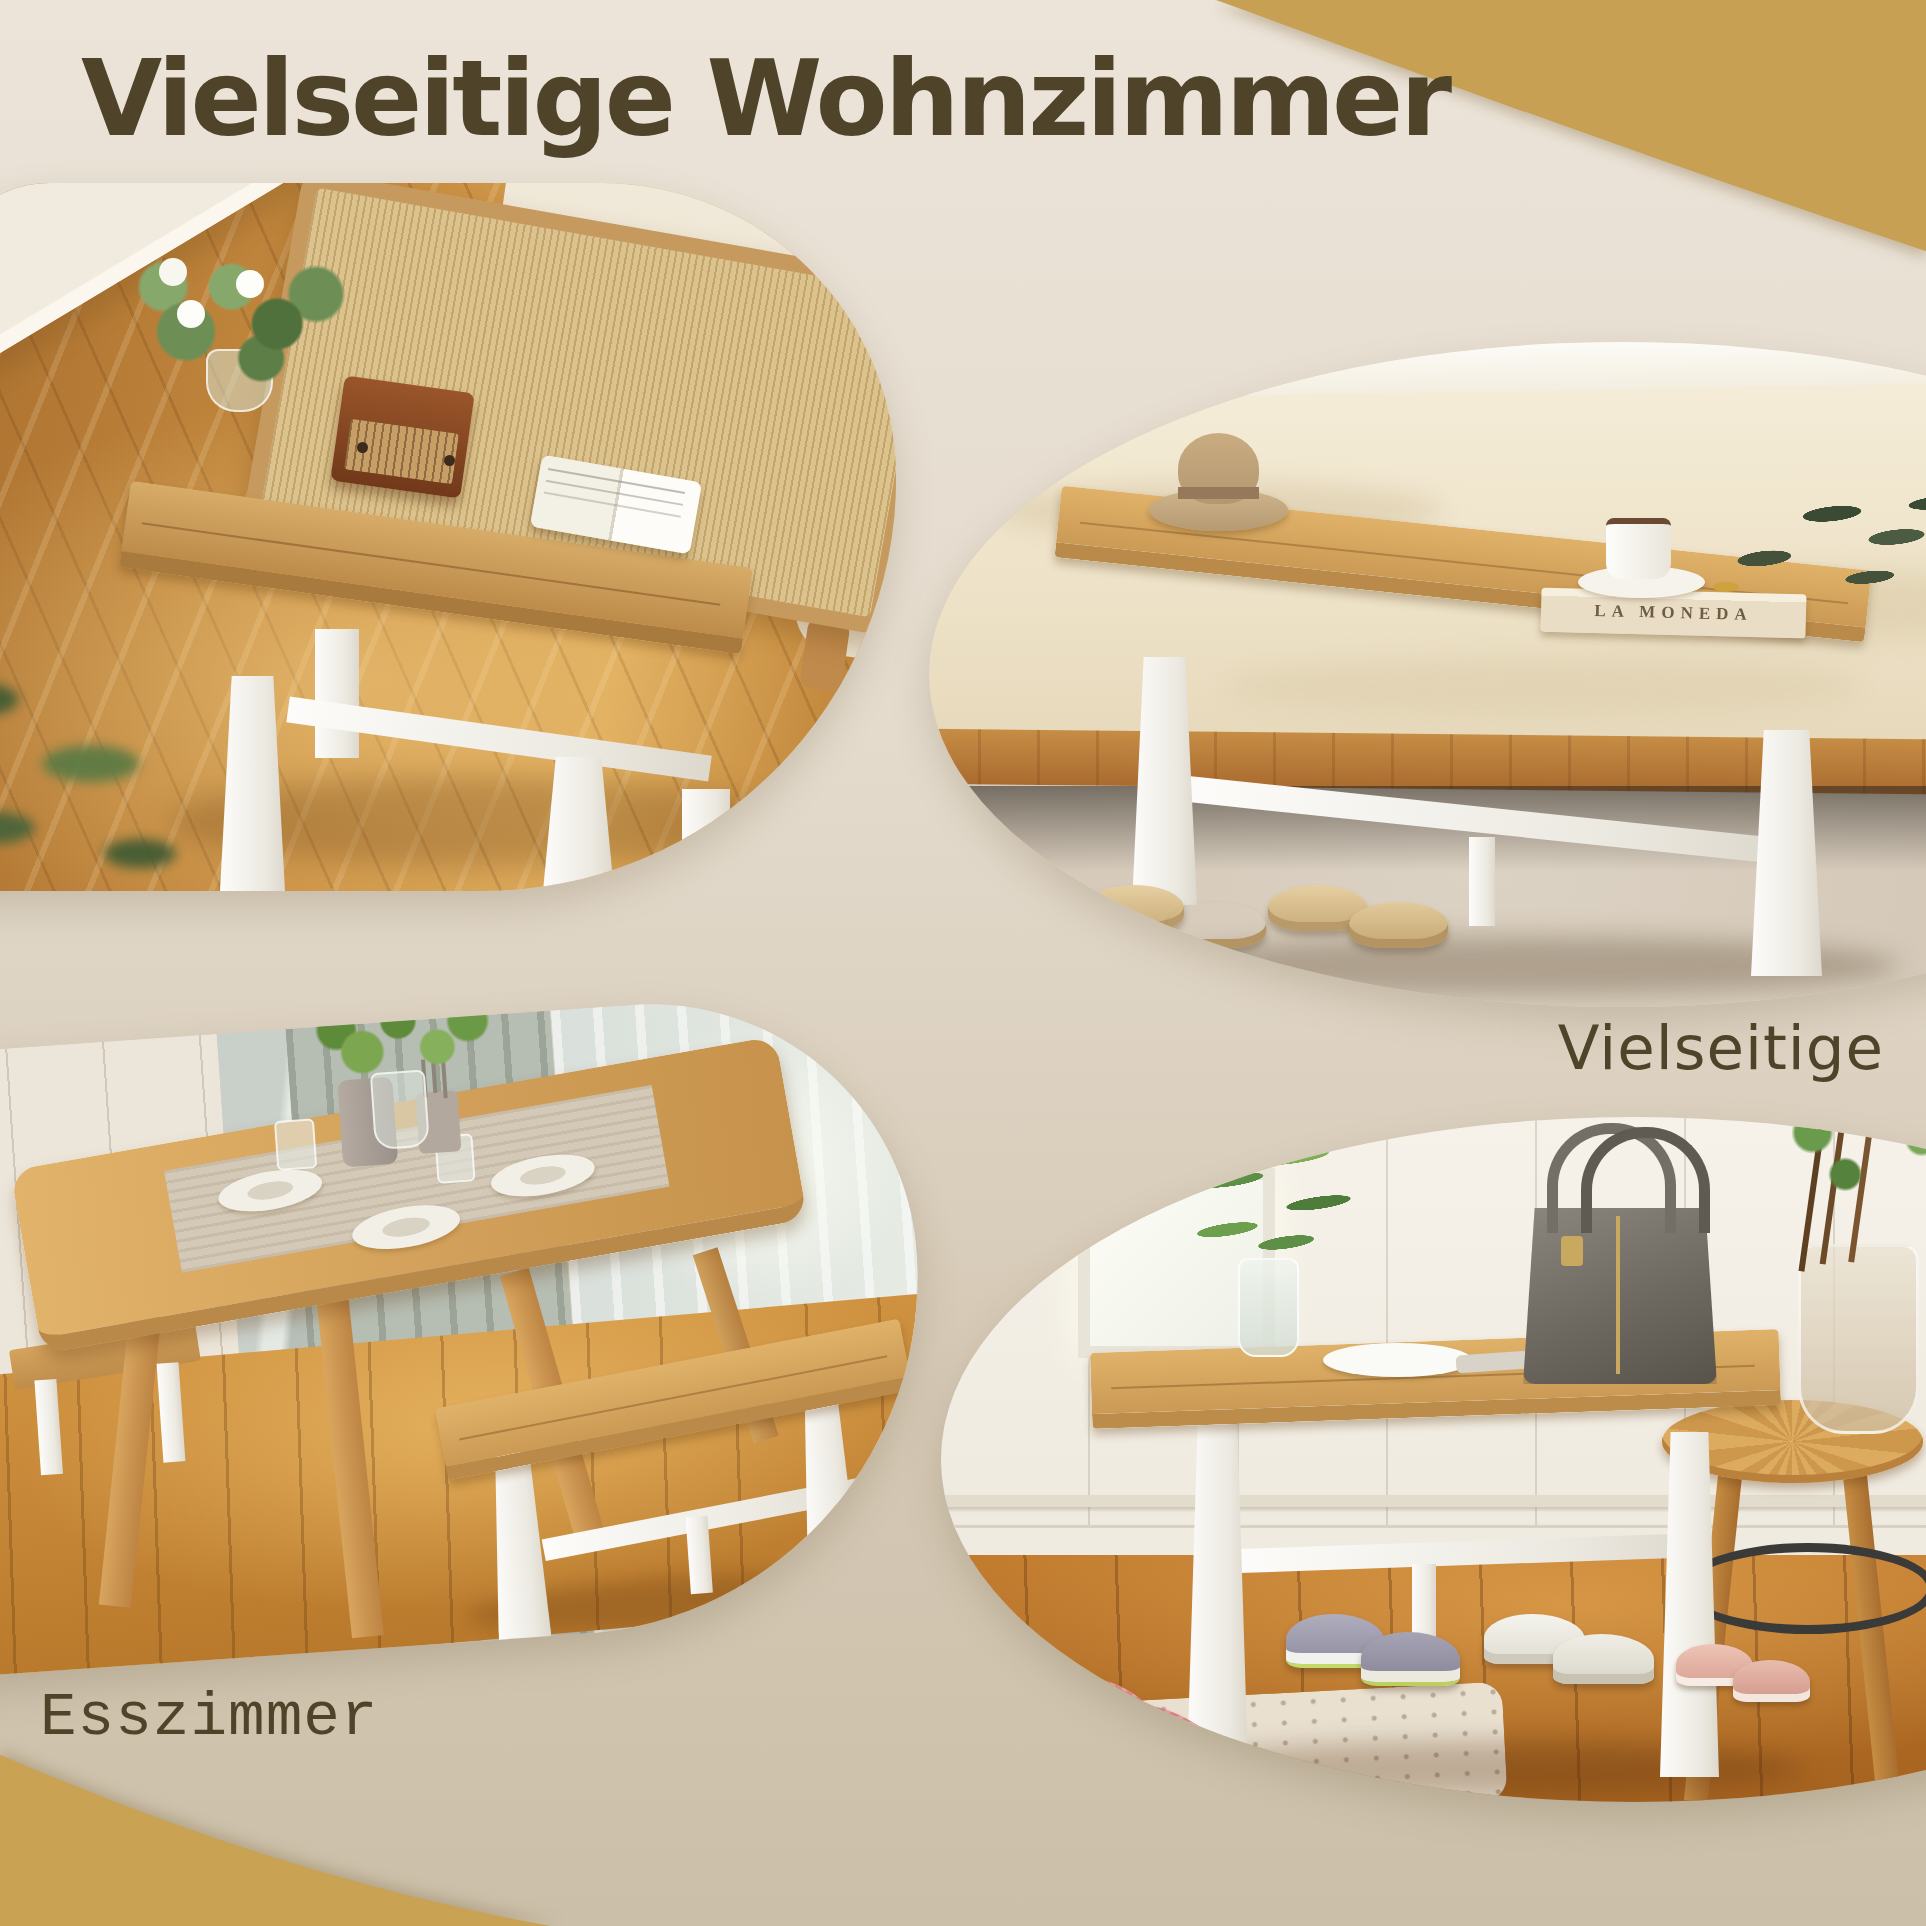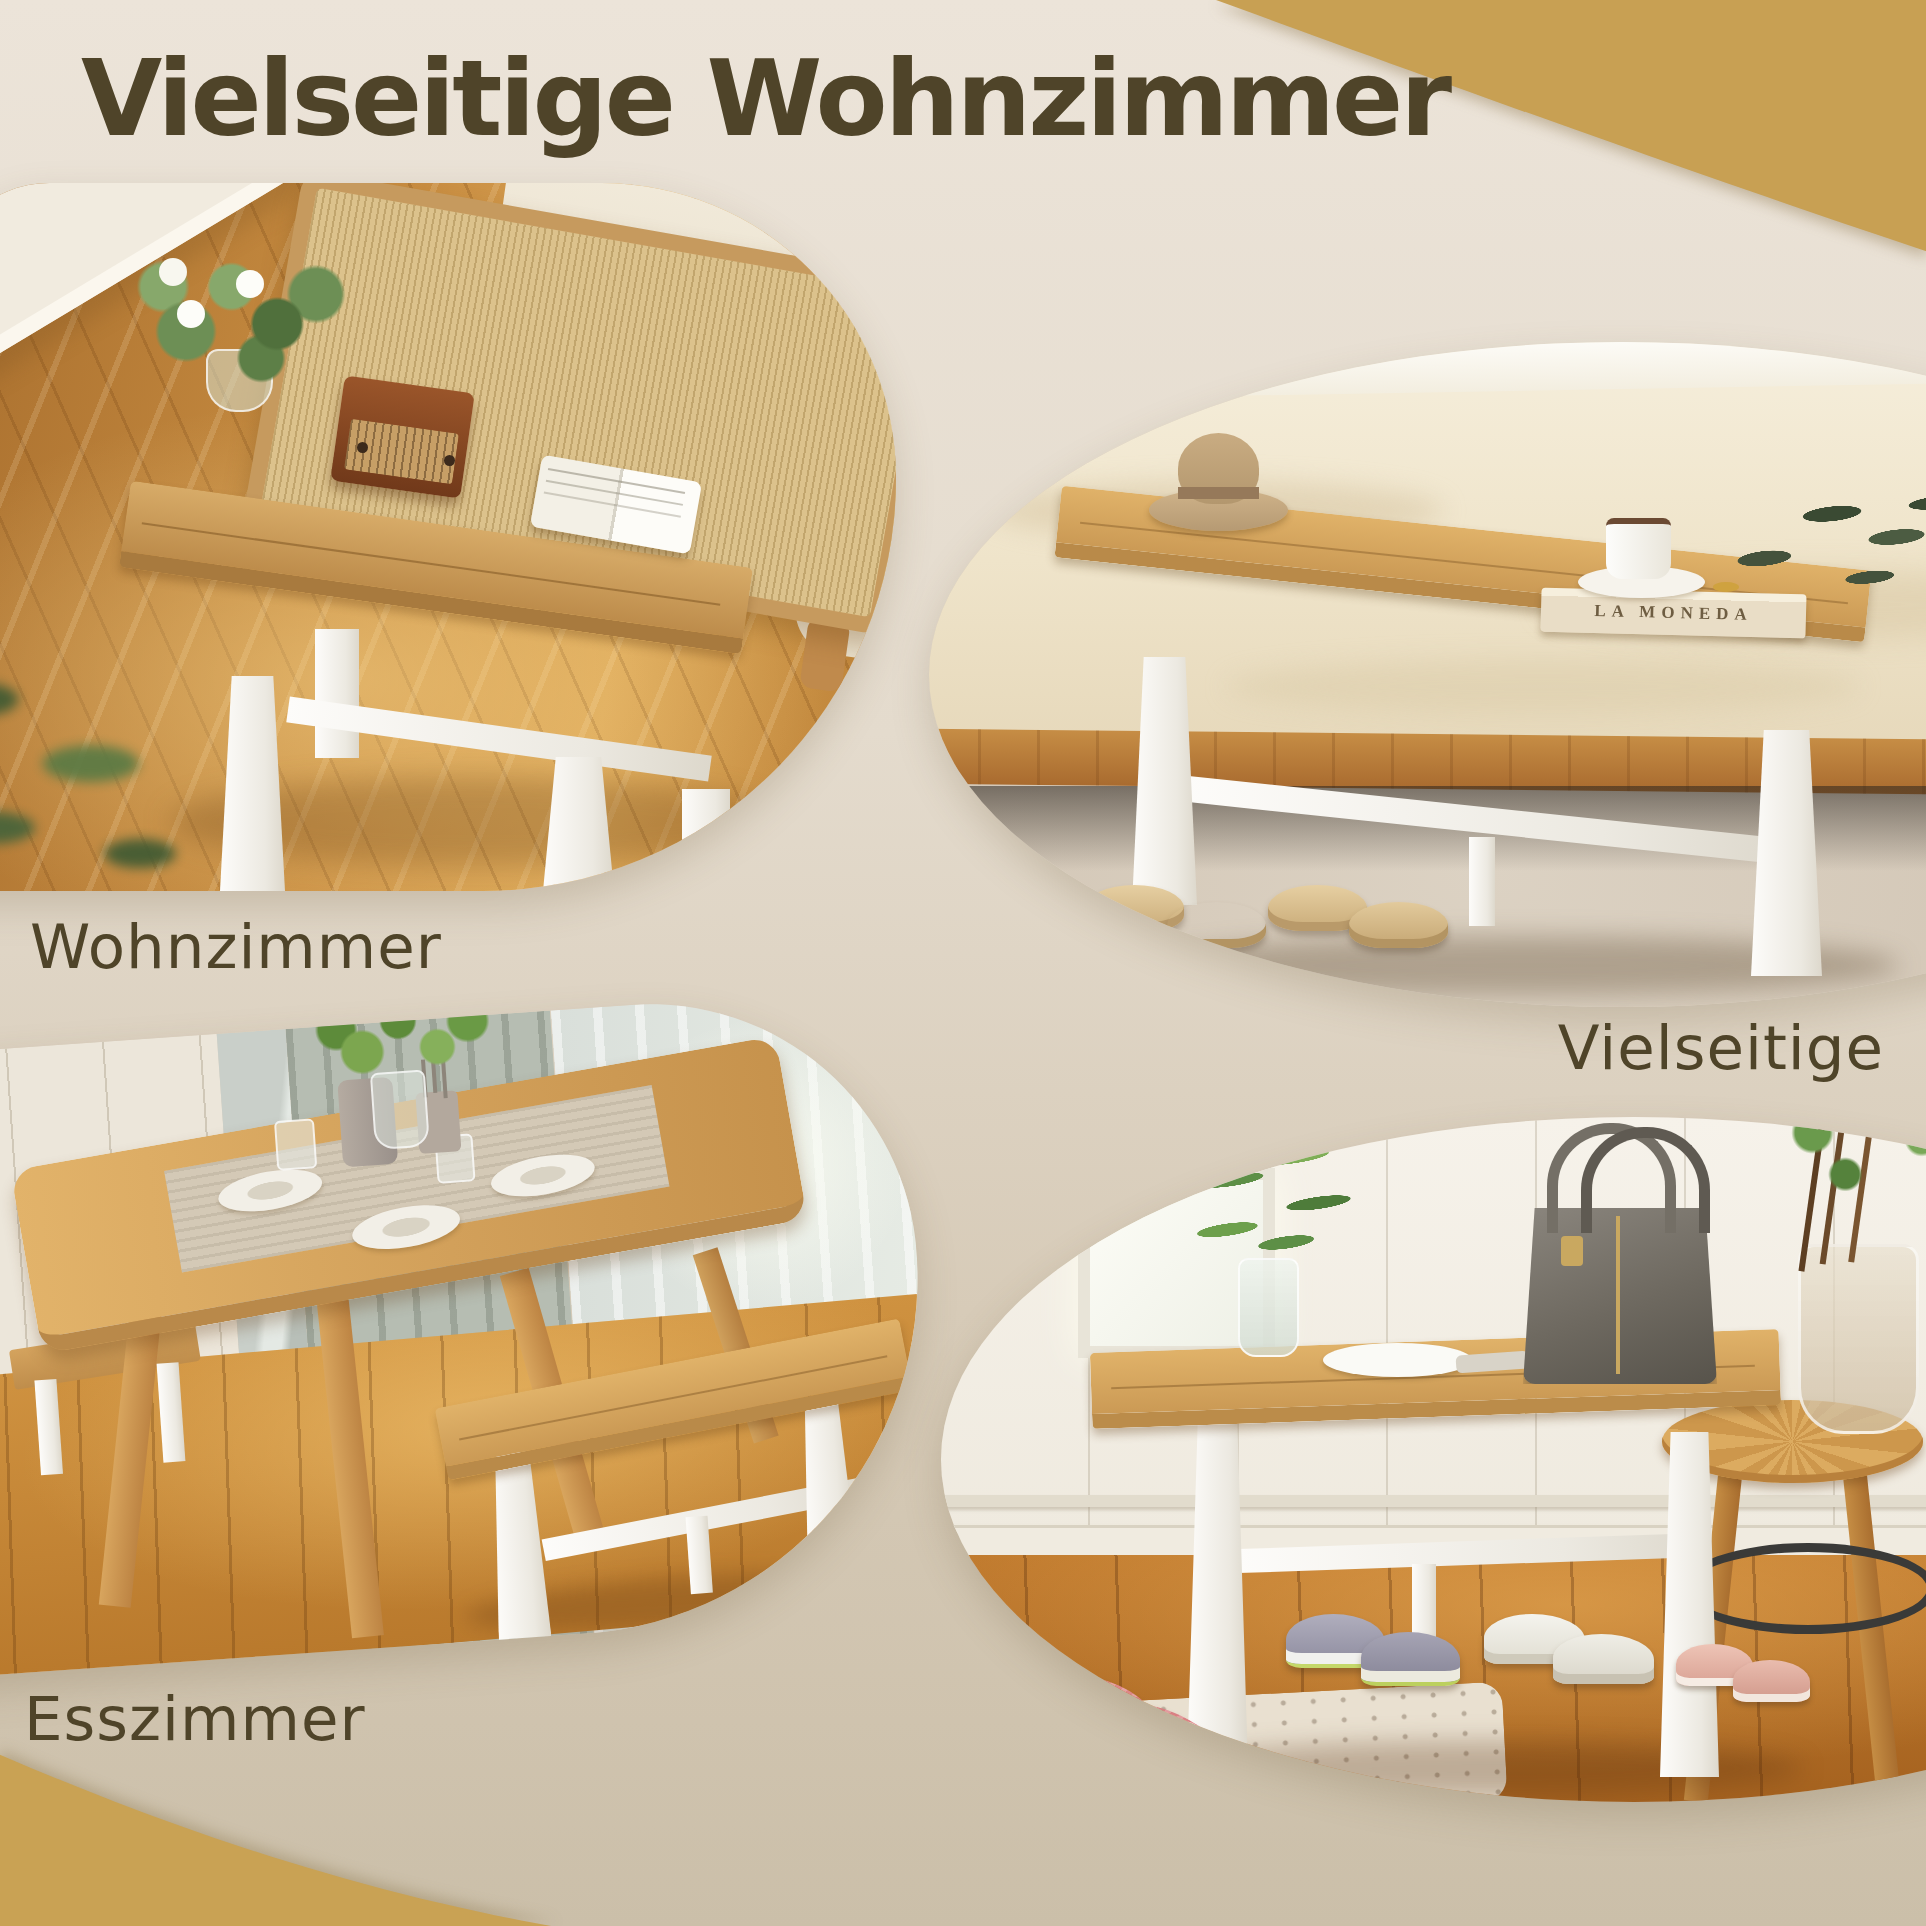--- a/index.html
+++ b/index.html
@@ -249,18 +249,17 @@
     <div class="s" style="left:735px;top:527px;width:77px;height:42px;border-radius:55% 60% 20% 20%;
       background:linear-gradient(180deg,#eec4b6,#dba violet);background:linear-gradient(180deg,#eec4b6,#dba austin);background:linear-gradient(180deg,#eec4b6,#d9a193);box-shadow:inset 0 -8px 0 #f6ece4,0 4px 5px rgba(80,55,30,.35);"></div>
     <div class="s" style="left:792px;top:543px;width:77px;height:42px;border-radius:55% 60% 20% 20%;
       background:linear-gradient(180deg,#e9bcae,#d1988a);box-shadow:inset 0 -8px 0 #f2e6dd,0 4px 5px rgba(80,55,30,.35);"></div>
     <div class="s" style="left:85px;top:560px;width:127px;height:57px;border-radius:60% 60% 40% 40%;transform:rotate(14deg);
       background:repeating-linear-gradient(115deg,rgba(255,255,255,.22) 0 5px,transparent 5px 12px),linear-gradient(180deg,#e08a8a,#c96f73);box-shadow:0 5px 6px rgba(90,55,40,.35);"></div>
     <div class="s" style="left:170px;top:600px;width:131px;height:57px;border-radius:60% 60% 40% 40%;transform:rotate(30deg);
       background:repeating-linear-gradient(115deg,rgba(255,255,255,.22) 0 5px,transparent 5px 12px),linear-gradient(180deg,#da8184,#c1666c);box-shadow:0 5px 6px rgba(90,55,40,.35);"></div>
   </div>
 
-  <div class="abs lbl" style="left:30px;top:911px;color:#4f4429;">Wohnzimmer</div>
   <div class="abs lbl" style="right:43px;top:1012px;color:#4f4429;">Vielseitige</div>
-  <div class="abs lbl" style="left:24px;top:1683px;color:#4f4429;">Esszimmer</div>
+  <div class="abs lbl" style="left:40px;top:1683px;color:#4f4429;font-family:Liberation Mono, monospace;">Esszimmer</div>
 
 </div>
 
 
 </body></html>

